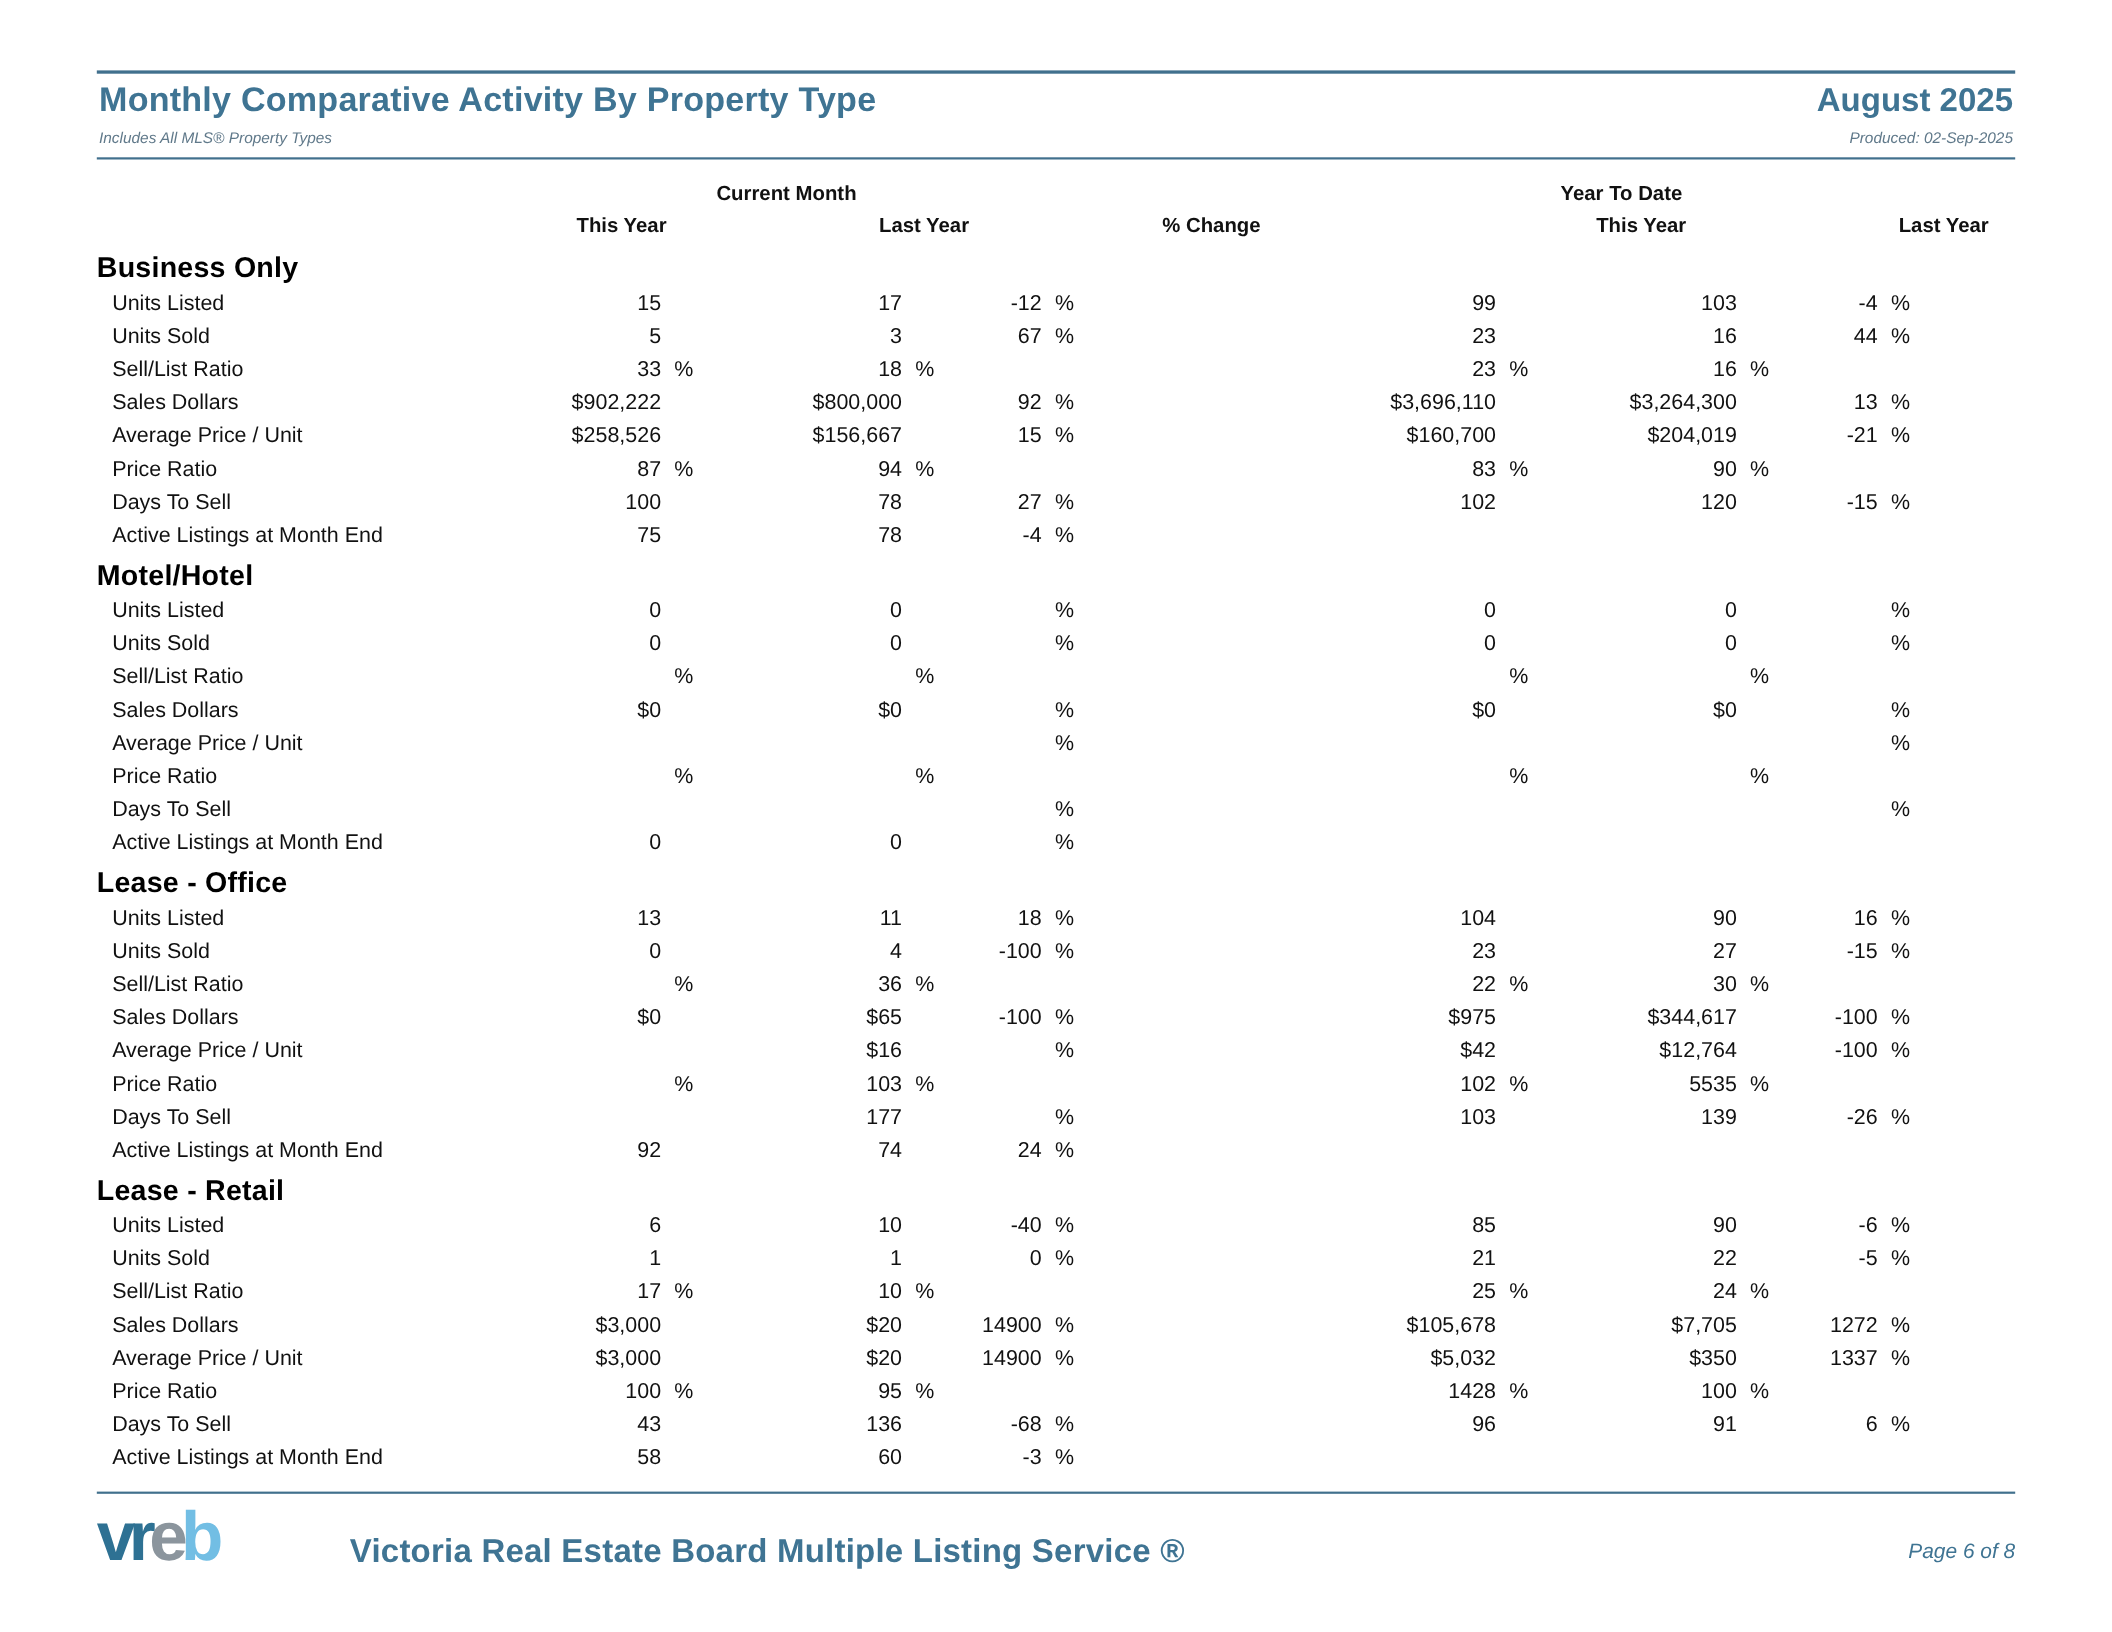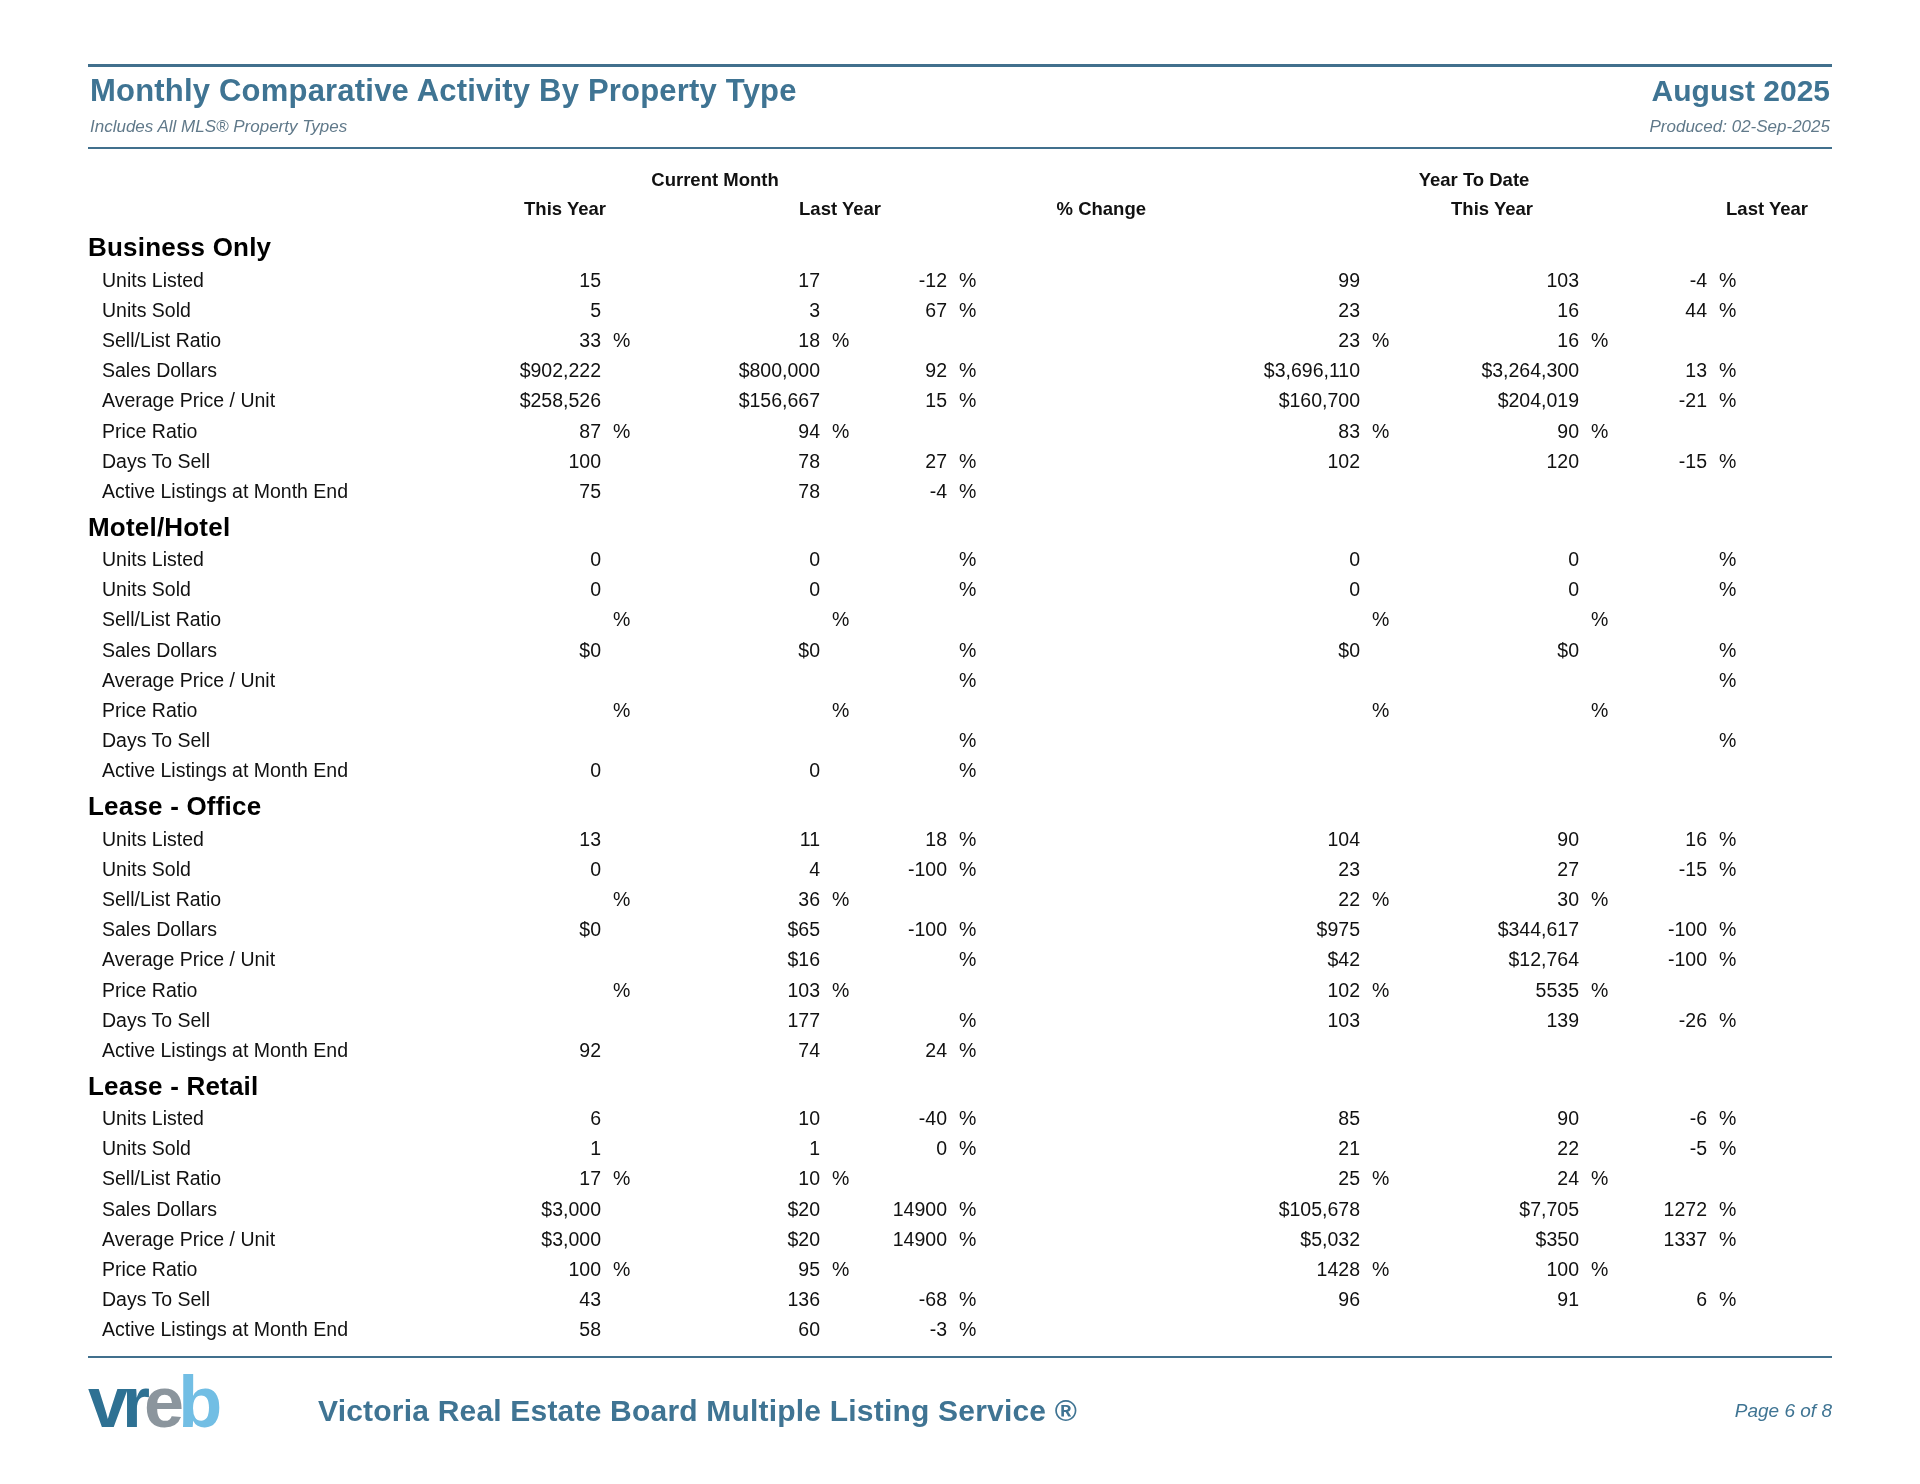--- a/index.html
+++ b/index.html
@@ -14,21 +14,21 @@
   body{font-family:"Liberation Sans","DejaVu Sans",sans-serif;color:var(--text-black);}
   .page{position:relative;width:1920px;height:1484px;background:#ffffff;overflow:hidden;}
   .content{position:absolute;left:88px;top:0;width:1744px;}
 
   
   .report-header{margin-top:64px;border-top:3px solid var(--rule-teal);border-bottom:2px solid var(--rule-teal);padding:6px 2px 10px 2px;}
   .header-line1{display:flex;justify-content:space-between;align-items:baseline;}
   .page-title{font-size:31px;font-weight:bold;color:var(--accent-teal);letter-spacing:.2px;}
   .period-label{font-size:30px;font-weight:bold;color:var(--accent-teal);}
   .header-line2{display:flex;justify-content:space-between;align-items:baseline;margin-top:8px;}
-  .report-subtitle,.produced-label{font-size:17px;font-style:italic;color:var(--subtitle-gray);}
+  .report-subtitle,.produced-label{font-size:14px;font-style:italic;color:var(--subtitle-gray);}
 
   
   .grid{display:grid;grid-template-columns:260px 258px 30px 189px 30px 97px 30px 383px 30px 189px 30px 98px 30px 1fr;}
   .thead{padding-top:20px;}
   .group-row{position:relative;height:26px;}
   .group-label{position:absolute;top:0;transform:translateX(-50%);font-size:18.5px;font-weight:bold;white-space:nowrap;}
   .group-current{left:627px;}
   .group-ytd{left:1386px;}
   .colhead-row{height:27px;font-size:18.5px;font-weight:bold;align-items:center;gap:28px;}
   .colhead-row .yr{text-align:right;padding-right:28px;white-space:nowrap;}
@@ -38,21 +38,21 @@
 
   .sections{margin-top:8px;}
   .section-title{font-size:26px;font-weight:bold;color:#000;line-height:34px;margin-top:3px;margin-bottom:1px;letter-spacing:.2px;}
   .row{height:30.2px;align-items:center;font-size:19.5px;}
   .row .label{padding-left:14px;white-space:nowrap;}
   .row .num{text-align:right;padding-right:5px;white-space:nowrap;font-variant-numeric:tabular-nums;}
   .row .suf{text-align:left;padding-left:7px;white-space:nowrap;}
 
   
   .report-footer{position:absolute;left:88px;top:1356px;width:1744px;border-top:2.5px solid var(--rule-teal);}
-  .vreb-logo{position:absolute;left:0;top:8px;font-size:72px;font-weight:bold;letter-spacing:-6px;line-height:1;}
+  .vreb-logo{position:absolute;left:0;top:8px;font-size:63px;font-weight:bold;letter-spacing:-6px;line-height:1;}
   .service-name{position:absolute;left:230px;top:36px;font-size:30px;font-weight:bold;color:var(--accent-teal);letter-spacing:.2px;white-space:nowrap;}
   .page-number{position:absolute;right:0;top:42px;font-size:19px;font-style:italic;color:var(--accent-teal);}
 </style>
 </head>
 <body>
 
 <div class="page">
   <div class="content">
 
     <div class="report-header">

